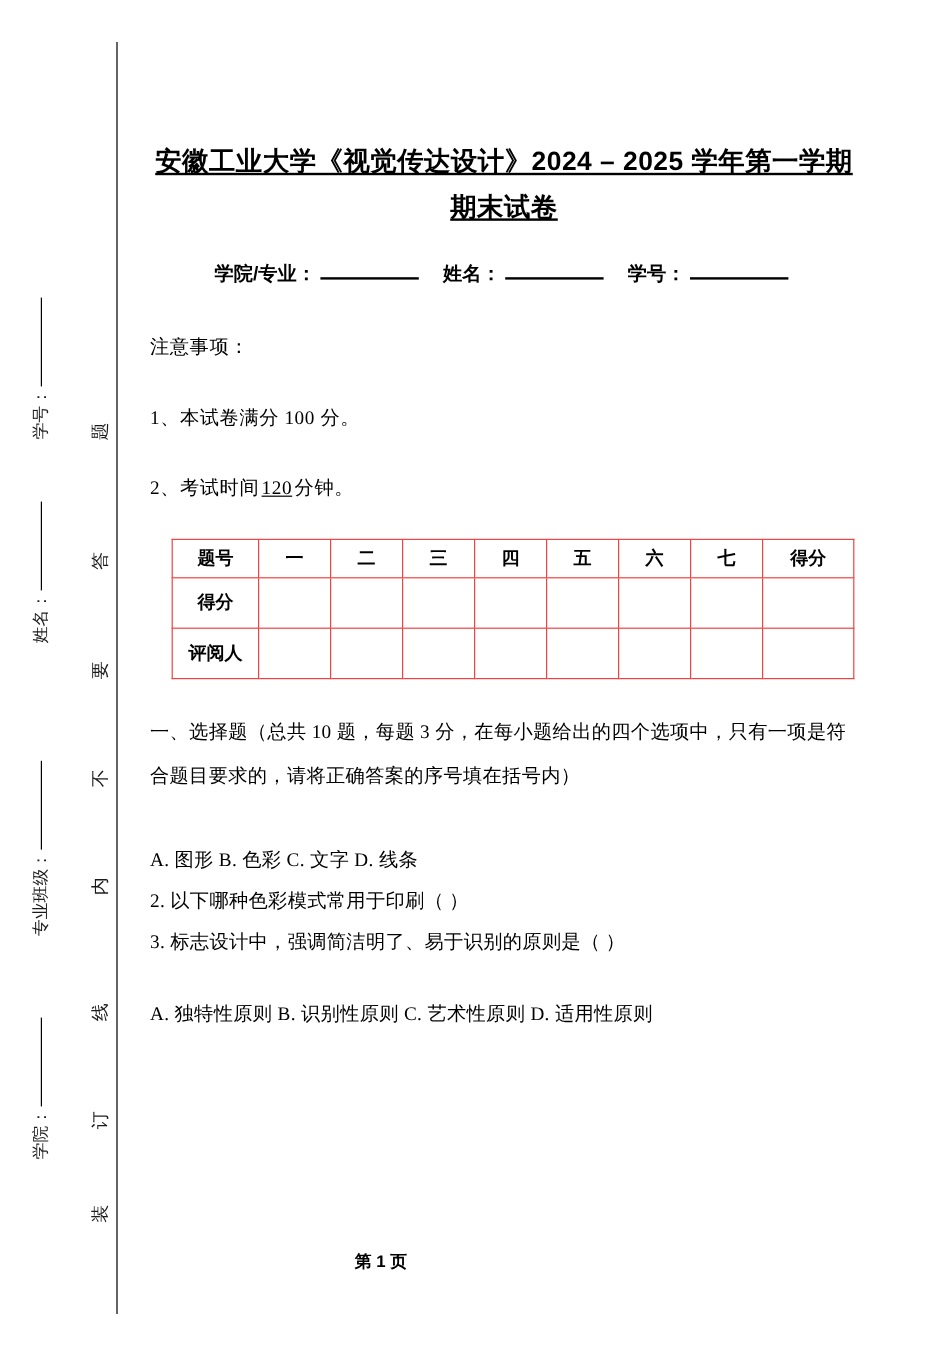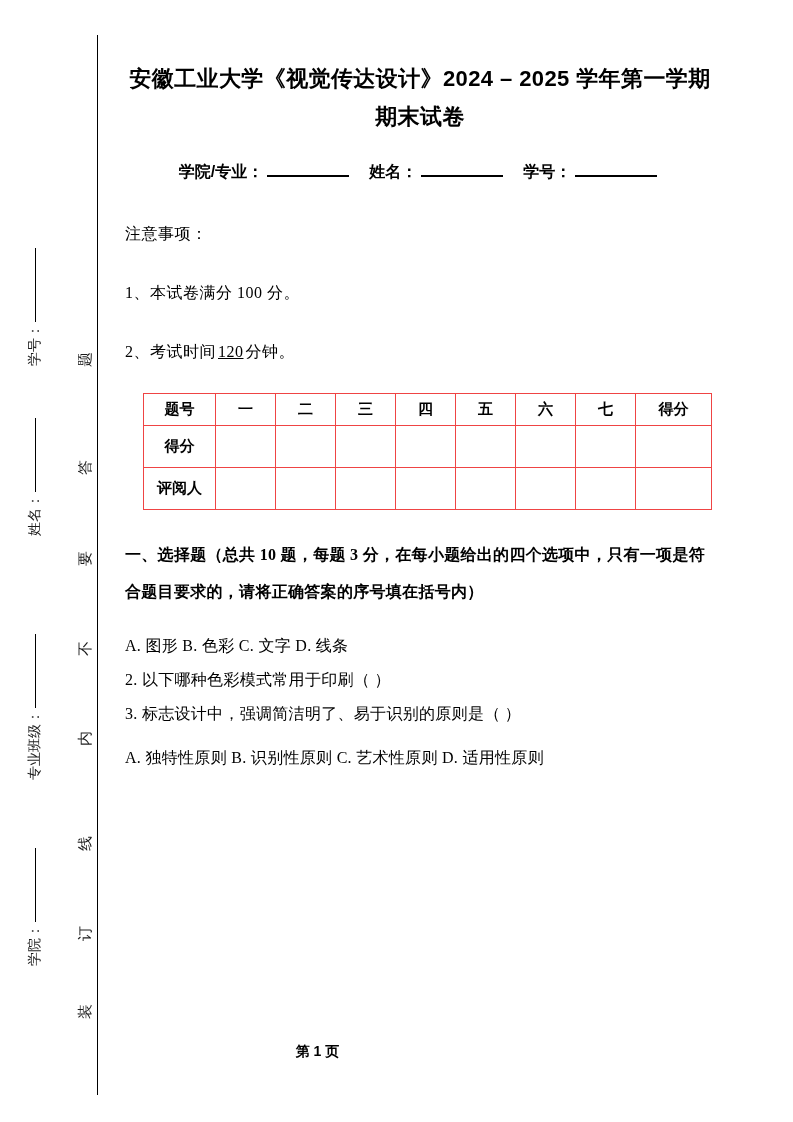--- a/index.html
+++ b/index.html
@@ -75,27 +75,28 @@
   #content {
     position: absolute;
     left: 125px;
     top: 0;
     width: 590px;
     height: 1122px;
   }
 
   #exam-title {
     margin: 0;
-    padding-top: 60px;
+    padding-top: 116px;
     font-family: "Liberation Sans", "DejaVu Sans", sans-serif;
     font-weight: bold;
     font-size: 22px;
     line-height: 38px;
     text-align: center;
     letter-spacing: 0.4px;
+    text-decoration: underline;
   }
 
   #info-line {
     margin-top: 26px;
     font-family: "Liberation Sans", "DejaVu Sans", sans-serif;
     font-weight: bold;
     font-size: 16px;
     text-align: center;
     white-space: nowrap;
   }
@@ -144,30 +145,30 @@
   #score-table col.c-label { width: 72px; }
   #score-table col.c-num   { width: 60px; }
   #score-table col.c-total { width: 76px; }
 
   
   #section-heading {
     margin-top: 26px;
     font-size: 16px;
     line-height: 37px;
     letter-spacing: 0.3px;
-    font-weight: bold;
+    font-weight: normal;
   }
   .question-stem {
     margin-top: 18px;
     font-size: 16px;
     line-height: 1;
     letter-spacing: 0.3px;
   }
   .question-options {
-    margin-top: 28px;
+    margin-top: 44px;
     font-size: 16px;
     line-height: 1;
     letter-spacing: 0.3px;
   }
 
   #page-footer {
     position: absolute;
     left: 0;
     top: 1043px;
     width: 635px;

